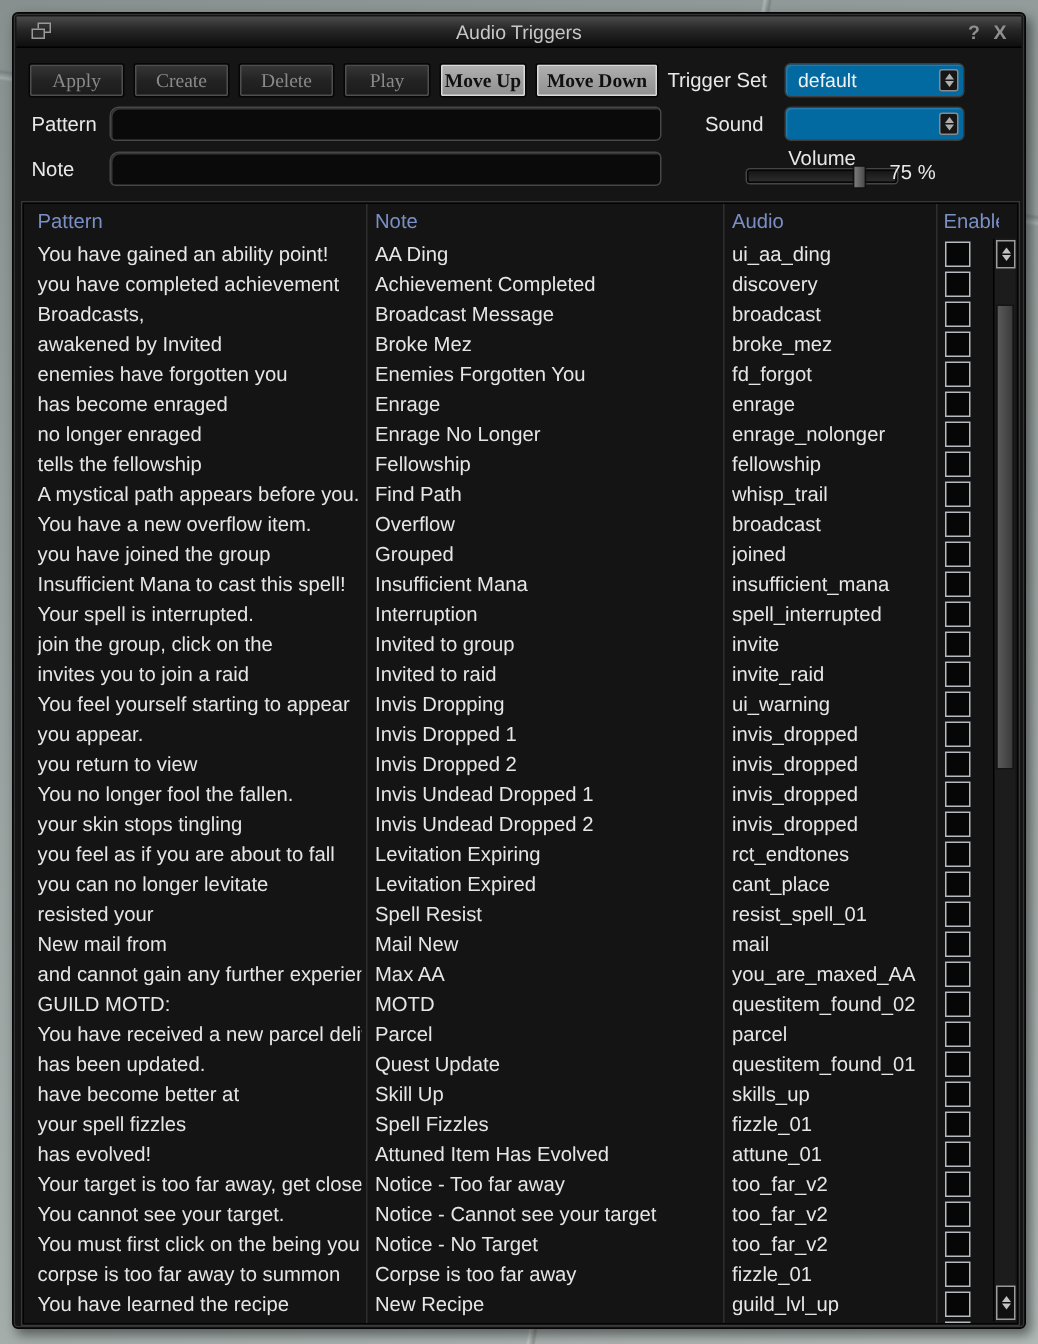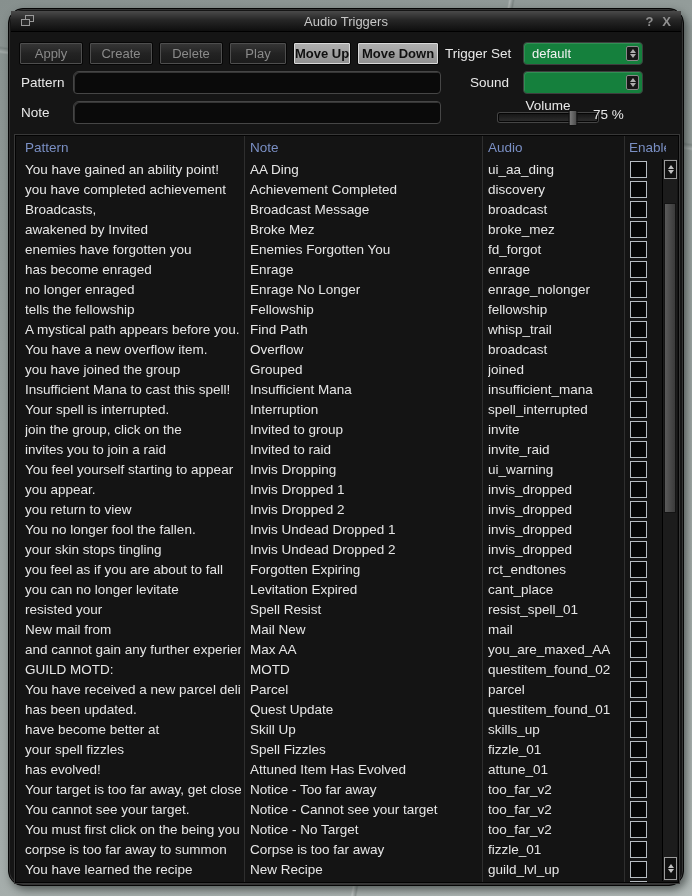--- a/index.html
+++ b/index.html
@@ -7,47 +7,47 @@
   body { font-family:"Liberation Sans", sans-serif; background:#9aa3a1; overflow:hidden; }
 
   .page { position:relative; width:692px; height:896px;
     background:linear-gradient(155deg,#87908e 0%,#97a09e 35%,#a4acaa 70%,#b2bab8 100%); }
   .page:before { content:""; position:absolute; left:0; top:0; right:0; bottom:0;
     background:
       linear-gradient(100deg, transparent 59.8%, rgba(255,255,255,.25) 60%, rgba(60,70,68,.25) 60.4%, transparent 60.6%),
       linear-gradient(8deg, transparent 84.8%, rgba(255,255,255,.2) 85%, rgba(60,70,68,.2) 85.4%, transparent 85.6%); }
 
   .window { position:absolute; left:8px; top:8px; width:676px; height:878px;
-    background:#151515; border:1px solid #050505; border-radius:15px;
+    background:#151515; border:1px solid #050505; border-radius:4px;
     box-shadow: inset 0 0 0 1px #343434, 3px 4px 8px rgba(20,25,24,.55); }
 
   
   .titlebar { position:absolute; left:2px; top:2px; right:2px; height:21px;
     background:linear-gradient(#4a4a4a 0%, #262626 45%, #0e0e0e 100%);
     border-bottom:1px solid #000; display:flex; align-items:center; }
   .title { position:absolute; left:0; right:0; text-align:center; color:#c7c7c7; font-size:13px; }
   .restore { position:absolute; left:10px; top:4px; width:14px; height:12px; }
   .restore i { position:absolute; border:1px solid #9a9a9a; background:transparent; }
   .restore i:nth-child(1) { left:4px; top:0; width:9px; height:7px; }
   .restore i:nth-child(2) { left:0; top:4px; width:9px; height:7px; background:#2a2a2a; }
   .tb-btns { position:absolute; right:10px; top:0; height:21px; display:flex; gap:9px; align-items:center; }
   .tb-btns span { color:#8f8f8f; font-weight:bold; font-size:13px; cursor:default; }
 
   
   .lbl { position:absolute; color:#e8e8e8; font-size:13.5px; }
-  .btnrow { position:absolute; left:10px; top:33px; display:flex; gap:6px; }
+  .btnrow { position:absolute; left:10px; top:33px; display:flex; gap:6px;font-family:Liberation Serif, serif; }
   .btn { height:23px; font-size:13px; display:flex; align-items:center; justify-content:center;
     border:1px solid #060606; border-radius:2px; }
   .btn.dim { background:linear-gradient(#373737,#232323 50%,#1b1b1b);
     box-shadow:inset 0 0 0 1px #4e4e4e; color:#8a8a8a; }
   .btn.lit { background:linear-gradient(#b0b0b0,#8f8f8f); box-shadow:inset 0 0 0 1px #d9d9d9;
     color:#101010; font-weight:bold; }
   .w62 { width:64px; } .w58 { width:58px; } .w82 { width:82px; }
 
-  .combo { position:absolute; width:120px; height:23px; background:#15803d;
+  .combo { position:absolute; width:120px; height:23px; background:#0369a1;
     border:1px solid #3e3e3e; border-radius:4px; color:#f2f2f2; font-size:13px;
     line-height:21px; padding:0 18px 0 8px; box-shadow:inset 1px 1px 0 rgba(255,255,255,.12); }
   .spin { position:absolute; right:3px; top:3px; width:13px; height:15px; background:#161616;
     border:1px solid #8a8a8a; border-radius:2px; display:flex; flex-direction:column;
     align-items:center; justify-content:center; gap:1px; }
   .spin b { width:0; height:0; border-left:3px solid transparent; border-right:3px solid transparent; }
   .spin b.up { border-bottom:4px solid #aeaeae; }
   .spin b.dn { border-top:4px solid #aeaeae; }
 
   .field { position:absolute; height:23px; background:#0a0a0a; border:1px solid #464646;
@@ -309,21 +309,21 @@
 
   <div class="row">
     <span class="cell c-pattern">your skin stops tingling</span>
     <span class="cell c-note">Invis Undead Dropped 2</span>
     <span class="cell c-audio">invis_dropped</span>
     <span class="cb on"><span class="gem"></span></span>
   </div>
 
   <div class="row">
     <span class="cell c-pattern">you feel as if you are about to fall</span>
-    <span class="cell c-note">Forgotten Expiring</span>
+    <span class="cell c-note">Levitation Expiring</span>
     <span class="cell c-audio">rct_endtones</span>
     <span class="cb on"><span class="gem"></span></span>
   </div>
 
   <div class="row">
     <span class="cell c-pattern">you can no longer levitate</span>
     <span class="cell c-note">Levitation Expired</span>
     <span class="cell c-audio">cant_place</span>
     <span class="cb on"><span class="gem"></span></span>
   </div>

